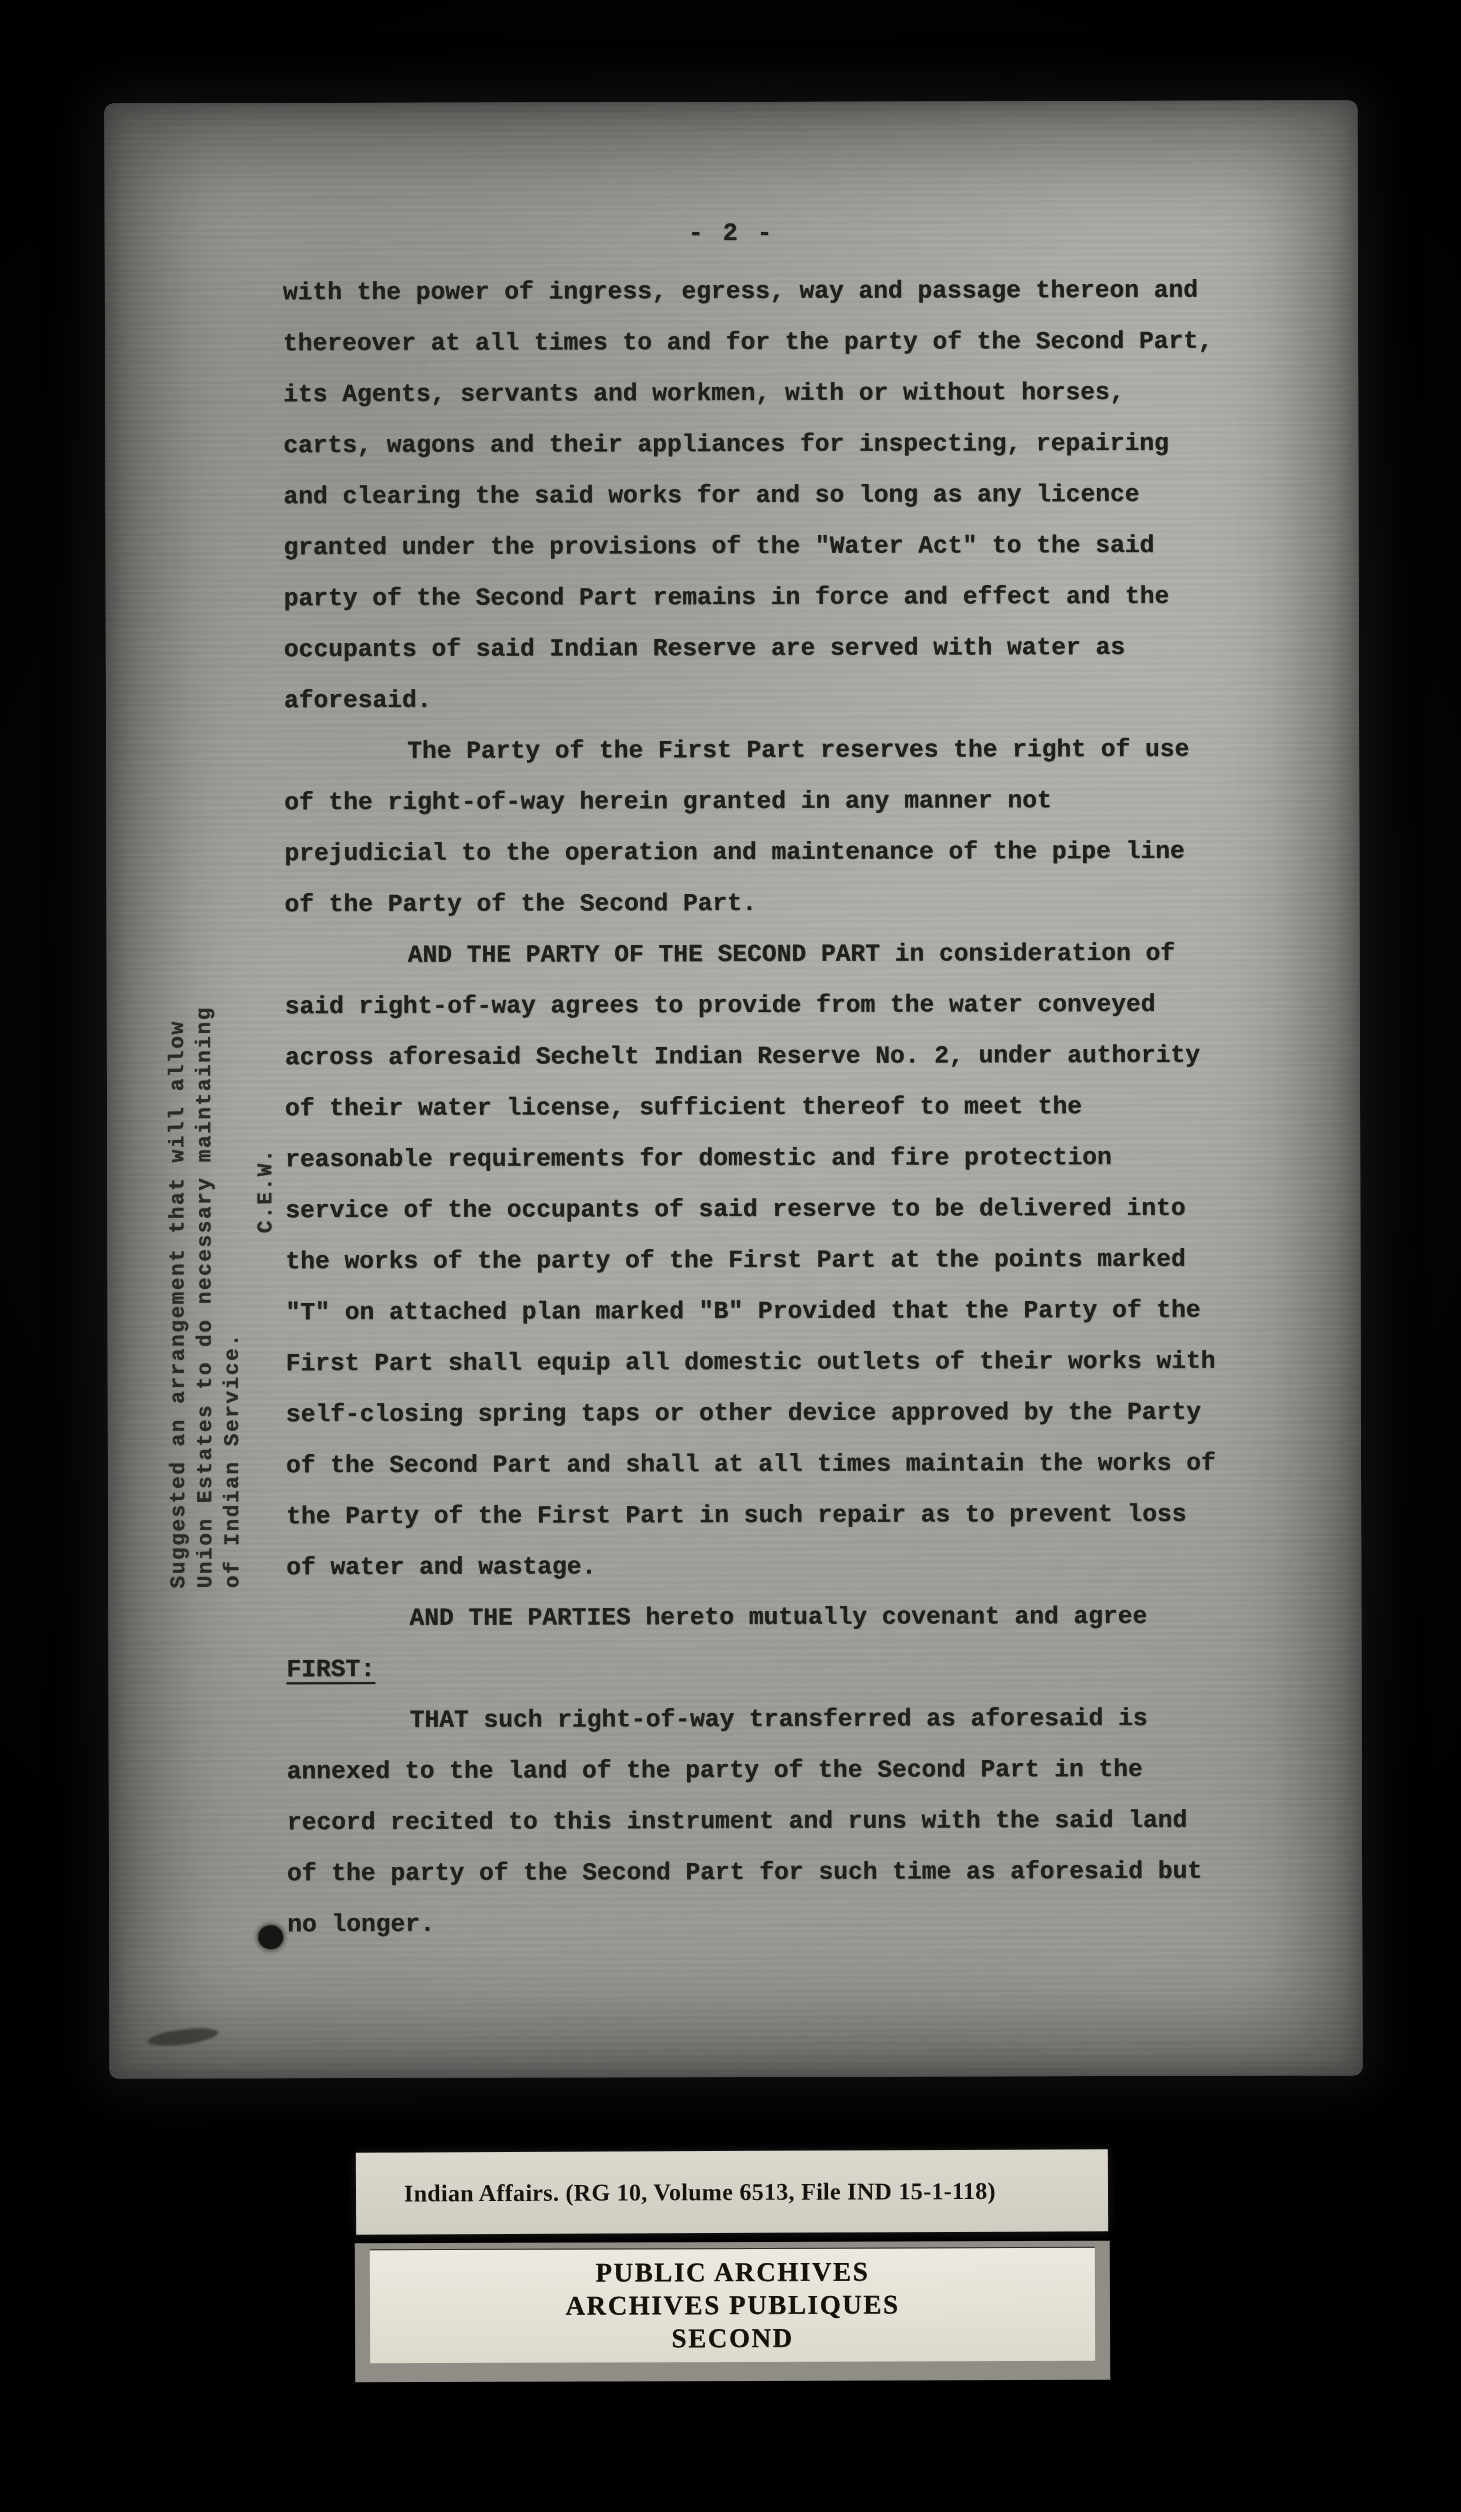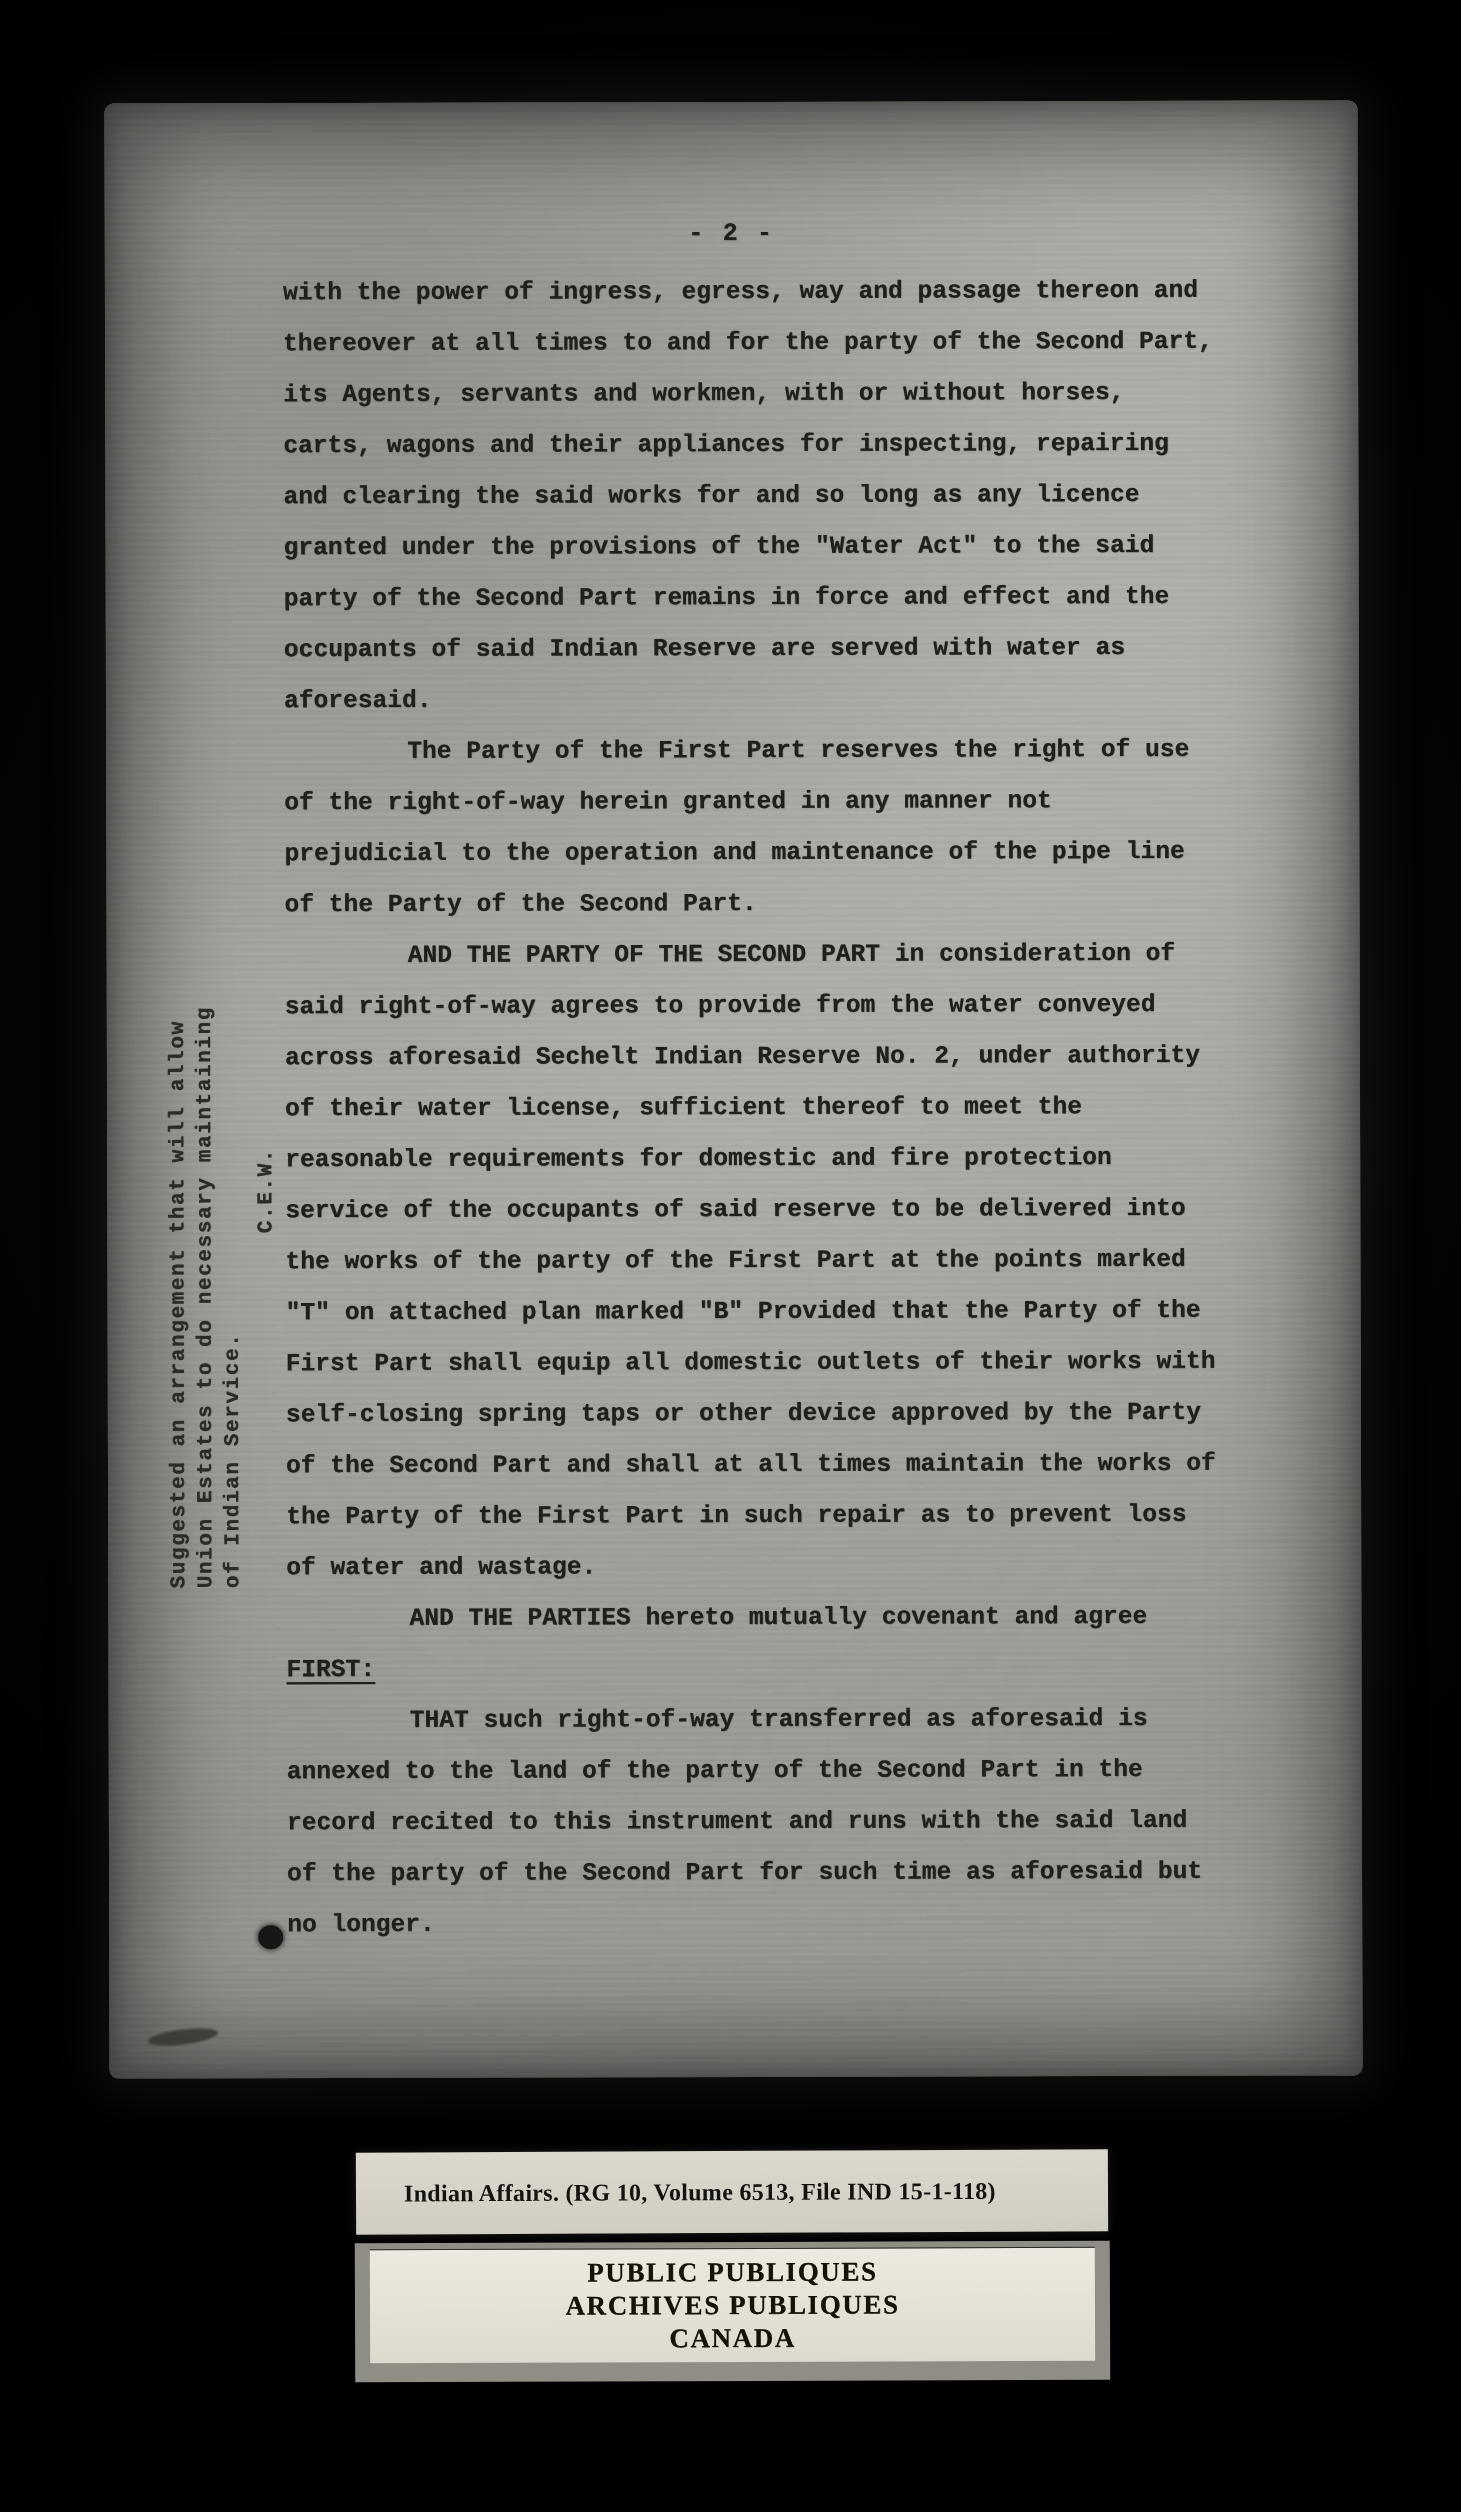--- a/index.html
+++ b/index.html
@@ -224,20 +224,20 @@
     <div class="edge-smudge"></div>
 
   </div>
 
   <div class="ref-strip">
     <span>Indian Affairs. (RG 10, Volume 6513, File IND 15-1-118)</span>
   </div>
 
   <div class="stamp-backing">
     <div class="stamp-card">
-      <div>PUBLIC PUBLIQUES</div>
+      <div>PUBLIC ARCHIVES</div>
       <div>ARCHIVES PUBLIQUES</div>
-      <div>CANADA</div>
+      <div>SECOND</div>
     </div>
   </div>
 
 </div>
 
 
 </body></html>

